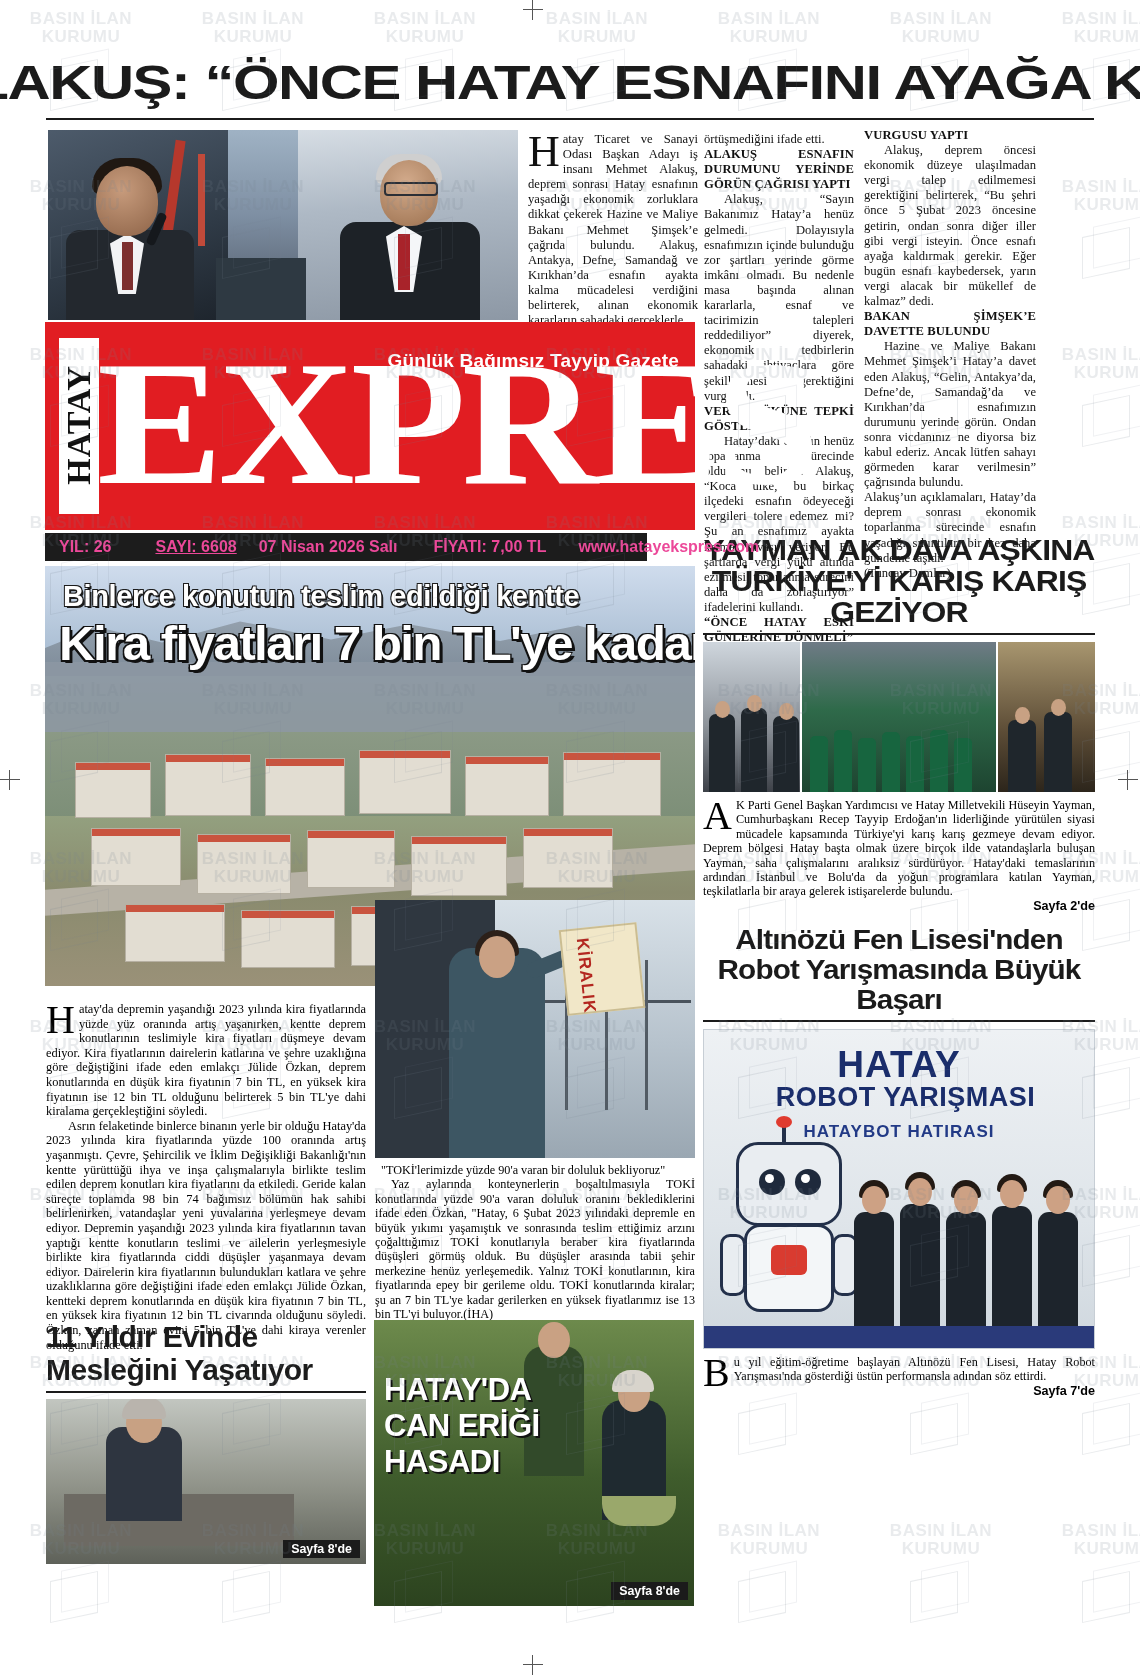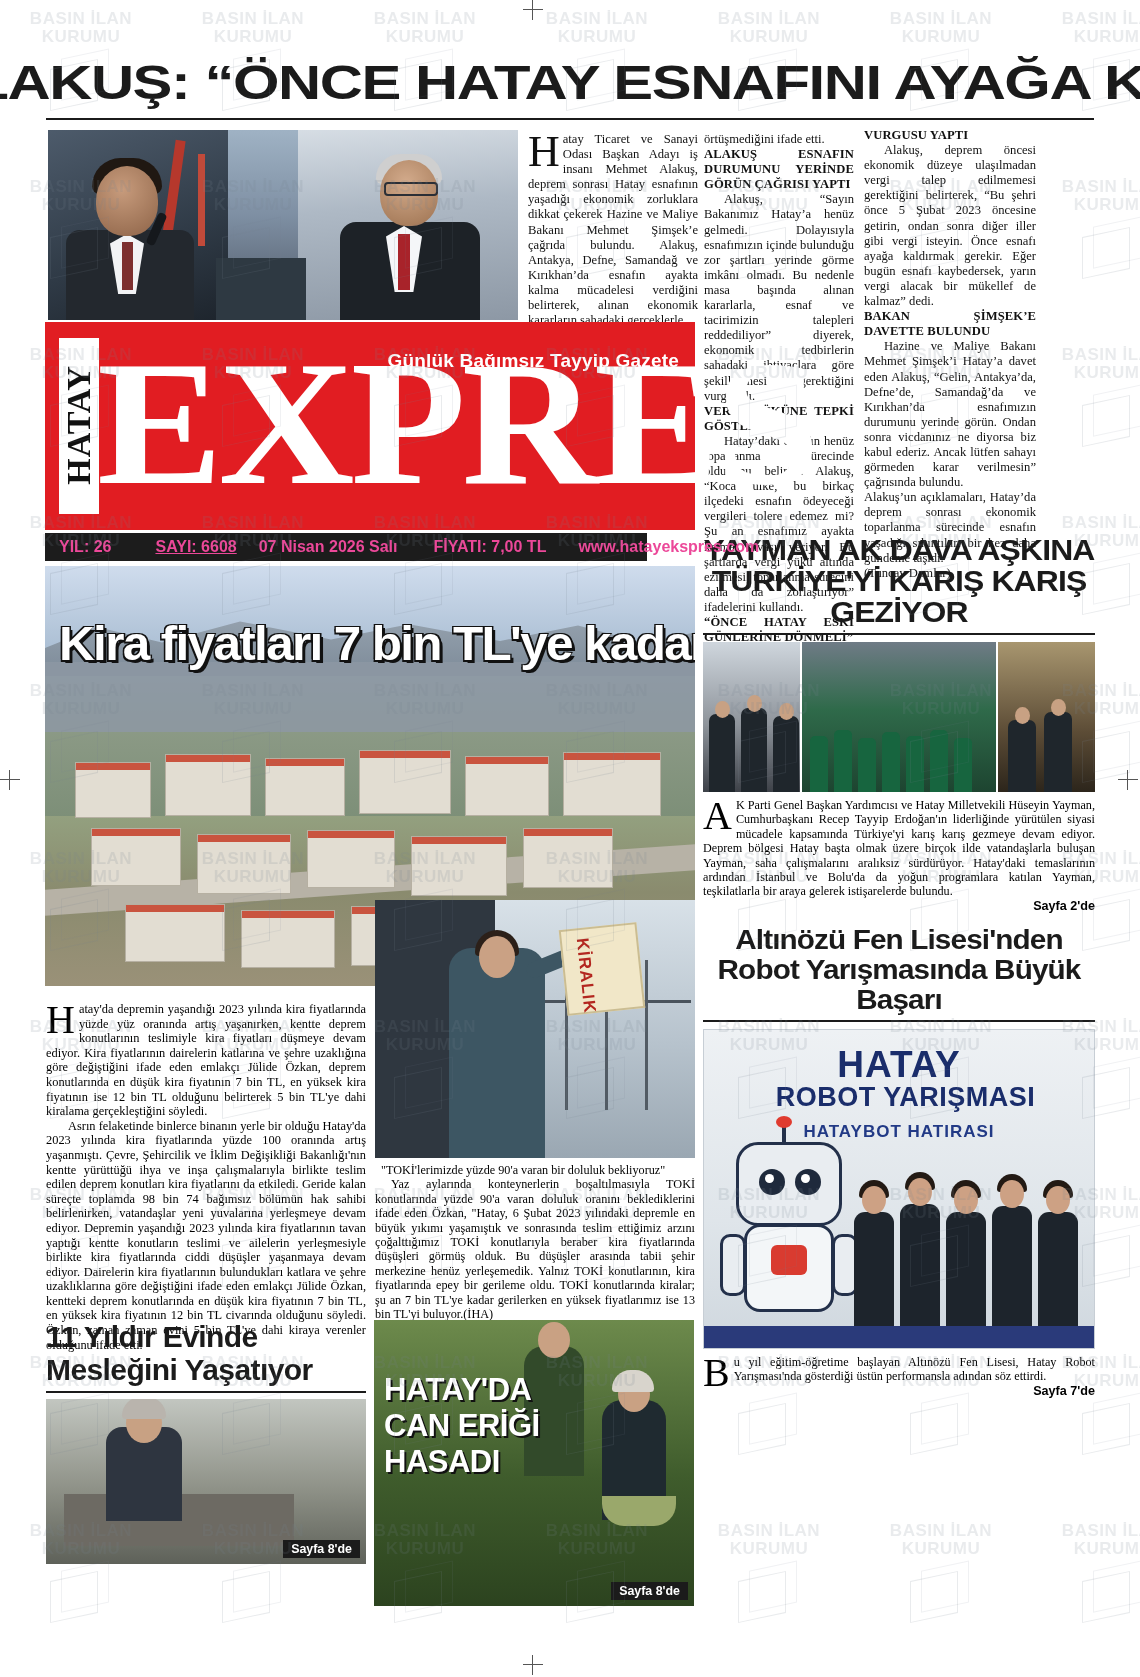--- a/index.html
+++ b/index.html
@@ -385,20 +385,21 @@
       </div>
     <div class="blk" style="left:196px;top:344px;width:92px;height:56px;">
         <i></i>
       </div>
     <div class="blk" style="left:306px;top:340px;width:96px;height:58px;">
         <i></i>
       </div>
     <div class="blk" style="left:420px;top:346px;width:90px;height:56px;">
         <i></i>
       </div>
+    <div class="mp-kicker">Binlerce konutun teslim edildiği kentte</div>
     <div class="mp-head">Kira fiyatları 7 bin TL'ye kadar düştü</div>
   </div>
 
   <div class="insetphoto">
     <div class="ip-wall"></div>
     <div class="ip-win"></div>
     <div class="ip-rail"></div>
     <div class="ip-bar" style="left:150px;"></div>
     <div class="ip-bar" style="left:190px;"></div>
     <div class="ip-bar" style="left:230px;"></div>

